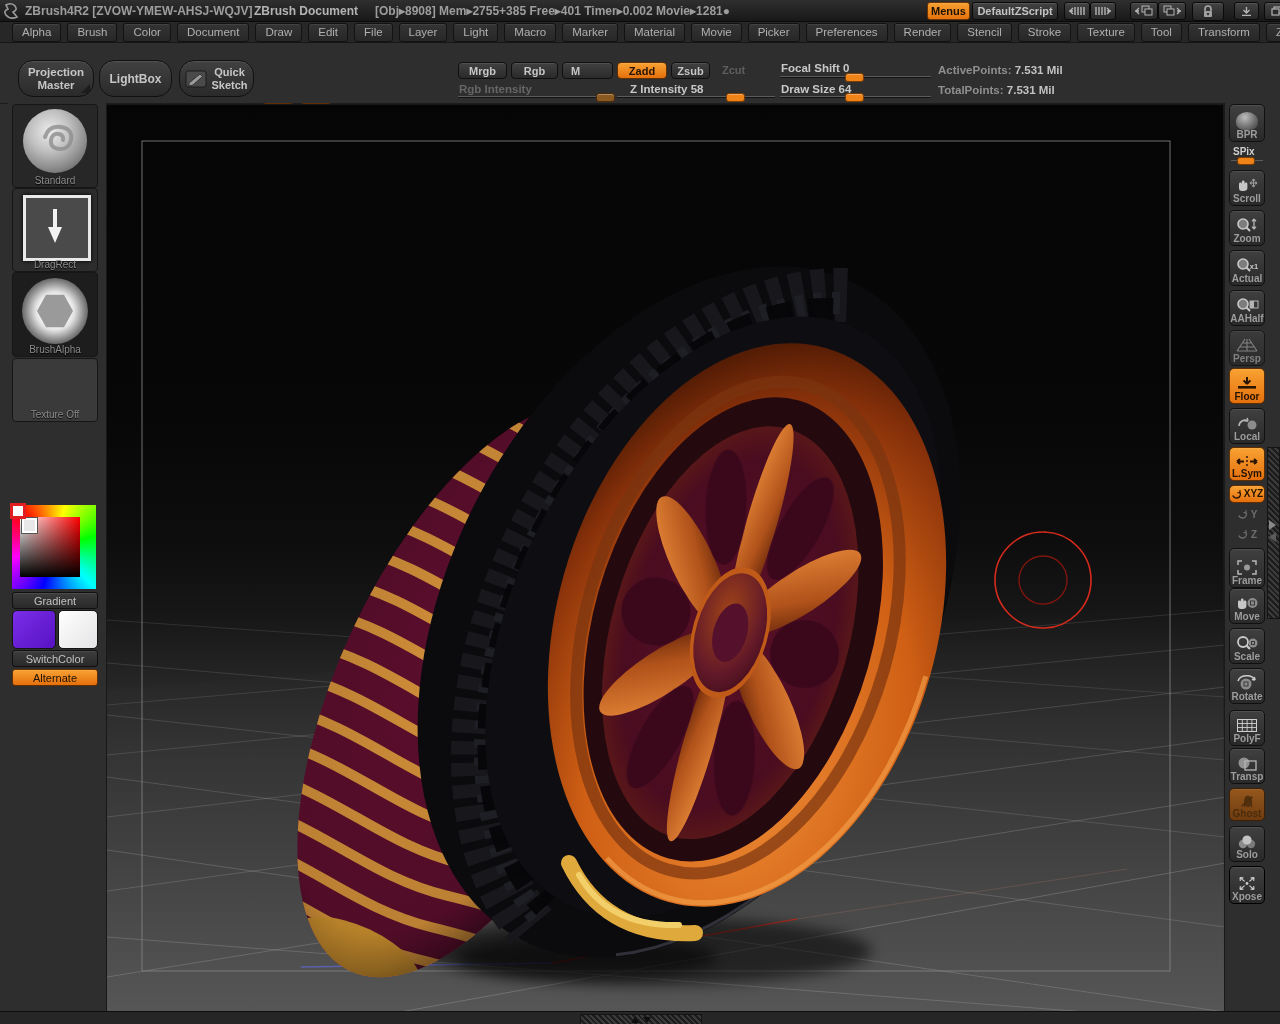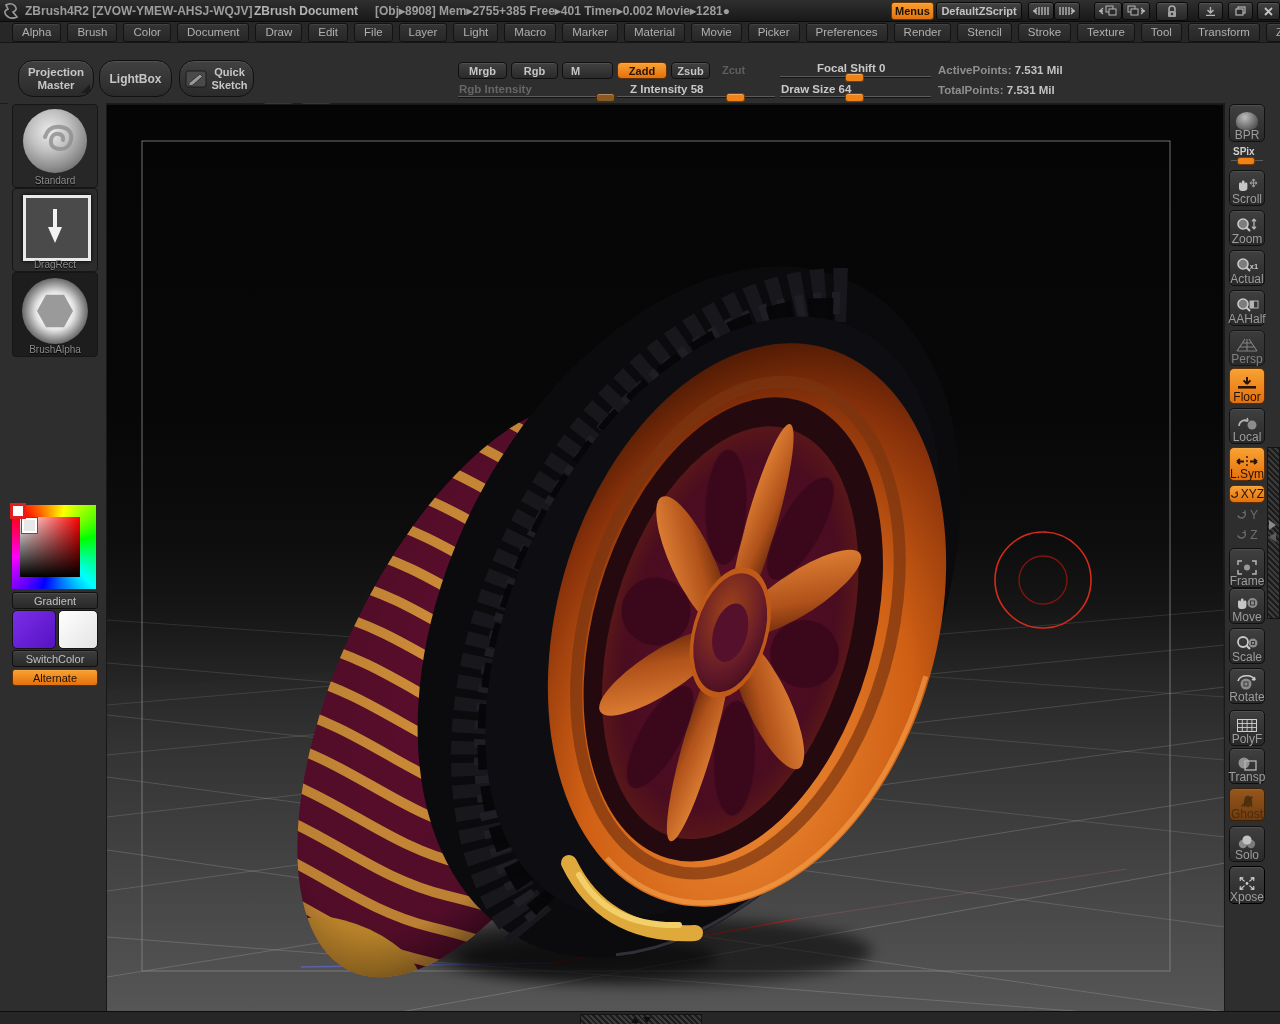--- a/index.html
+++ b/index.html
@@ -5,21 +5,21 @@
   html,body{margin:0;padding:0;background:#101010;}
   #root{position:relative;width:1280px;height:1024px;background:#2e2e2e;overflow:hidden;
         font-family:"Liberation Sans",sans-serif;font-size:11px;color:#b4b4b4;-webkit-font-smoothing:antialiased;}
   .abs{position:absolute;}
   
   #titlebar{left:0;top:0;width:1280px;height:21px;background:linear-gradient(#2f2f2f,#181818);
             border-bottom:1px solid #0a0a0a;display:flex;align-items:center;}
   #titlebar .t{font-weight:bold;font-size:12px;color:#9d9d9d;white-space:nowrap;}
   .tb-btn{position:absolute;top:2px;height:16px;border-radius:3px;border:1px solid #090909;
           background:linear-gradient(#434343,#262626);display:flex;align-items:center;justify-content:center;
-          color:#c2c2c2;font-weight:bold;font-size:11px;box-shadow:inset 0 1px 0 rgba(255,255,255,.1);}
+          color:#c2c2c2;font-weight:bold;font-size:11px;box-shadow:inset 0 1px 0 rgba(255,255,255,.1);margin-left:36px;}
   .tb-btn.orange{background:linear-gradient(#f6a031,#e5720e);color:#1d1103;border-color:#6e3503;}
   
   #menubar{left:0;top:22px;width:1280px;height:21px;background:#272727;border-bottom:1px solid #161616;
            display:flex;align-items:center;padding-left:12px;gap:6px;box-sizing:border-box;}
   .menu-item{padding:2px 9px 3px;border-radius:3px;border:1px solid #121212;color:#b0b0b0;
              background:linear-gradient(#343434,#272727);font-size:11.5px;white-space:nowrap;
              box-shadow:inset 0 1px 0 rgba(255,255,255,.07);}
   
   #toolbar{left:0;top:43px;width:1280px;height:60px;background:#2e2e2e;border-bottom:1px solid #1c1c1c;}
   .btn{background:linear-gradient(#414141,#2a2a2a);border:1px solid #101010;border-radius:15px;
@@ -46,21 +46,21 @@
                 text-shadow:0 1px 1px #000;white-space:nowrap;}
   .tray-btn{position:absolute;left:4px;width:84px;height:15px;border-radius:3px;border:1px solid #101010;
             background:linear-gradient(#3d3d3d,#292929);color:#c0c0c0;font-weight:normal;font-size:11px;
             display:flex;align-items:center;justify-content:center;box-shadow:inset 0 1px 0 rgba(255,255,255,.08);}
   .tray-btn.orange{background:linear-gradient(#f9a233,#e4700d);color:#1d1103;border-color:#5f2e02;}
   
   #right-shelf{left:1224px;top:103px;width:56px;height:909px;background:#2e2e2e;border-left:1px solid #1a1a1a;}
   .shelf-btn{position:absolute;left:4px;width:36px;border-radius:5px;border:1px solid #101010;
              background:linear-gradient(#404040,#292929);display:flex;flex-direction:column;align-items:center;
              justify-content:flex-end;box-sizing:border-box;box-shadow:inset 0 1px 0 rgba(255,255,255,.08);}
-  .shelf-btn .slabel{font-size:12px;color:#9d9d9d;line-height:10px;padding-bottom:1px;font-weight:normal;}
+  .shelf-btn .slabel{font-size:10px;color:#9d9d9d;line-height:10px;padding-bottom:1px;font-weight:bold;}
   .shelf-btn.orange{background:linear-gradient(#f9a233,#e4700d);border-color:#5f2e02;}
   .shelf-btn.orange .slabel{color:#241303;}
   .shelf-btn.brown{background:linear-gradient(#96571d,#6e3c10);border-color:#3c2006;}
   .shelf-btn.brown .slabel{color:#4a2c0c;}
   .shelf-btn.ghosted{background:none;border:none;box-shadow:none;}
   .shelf-btn.ghosted .slabel{color:#6e6e6e;}
   .shelf-icon{display:block;margin:0 auto;}
   
   .hatch{background:repeating-linear-gradient(45deg,#3a3a3a 0 2px,#1c1c1c 2px 4px);border:1px solid #141414;}
   
@@ -235,21 +235,21 @@
     <div class="abs" style="left:722px;top:21px;position:absolute;color:#5e5e5e;font-weight:bold">Zcut</div>
 
     <span class="slider-label dim" style="left:459px;top:40px">Rgb  Intensity</span>
     <div class="slider-track" style="left:458px;top:53px;width:156px"></div>
     <div class="slider-handle dim" style="left:596px;top:50px"></div>
 
     <span class="slider-label" style="left:630px;top:40px"><span>Z  Intensity</span> <span>58</span></span>
     <div class="slider-track" style="left:617px;top:53px;width:158px"></div>
     <div class="slider-handle" style="left:726px;top:50px"></div>
 
-    <span class="slider-label" style="left:817px;top:19px"><span>Focal  Shift</span> <span>0</span></span>
+    <span class="slider-label" style="left:781px;top:19px"><span>Focal  Shift</span> <span>0</span></span>
     <div class="slider-track" style="left:780px;top:33px;width:151px"></div>
     <div class="slider-handle" style="left:845px;top:30px"></div>
 
     <span class="slider-label" style="left:781px;top:40px"><span>Draw  Size</span> <span>64</span></span>
     <div class="slider-track" style="left:780px;top:53px;width:151px"></div>
     <div class="slider-handle" style="left:845px;top:50px"></div>
 
     <span class="slider-label" style="left:938px;top:21px;color:#8f8f8f"><span>ActivePoints:</span> <span style="color:#c2c2c2">7.531  Mil</span></span>
     <span class="slider-label" style="left:938px;top:41px;color:#8f8f8f"><span>TotalPoints:</span> <span style="color:#c2c2c2">7.531  Mil</span></span>
   </div>
@@ -269,20 +269,23 @@
         <path d="M8 0 h4 v18 h5 L10 34 L3 18 h5 z" fill="#f2f2f2"></path>
       </svg>
       <div class="tlabel">DragRect</div>
     </div>
     <div class="tile" style="top:169px;height:83px;background:#1d1d1d">
       <div class="abs" style="left:9px;top:5px;width:66px;height:66px;border-radius:50%;position:absolute;
            background:radial-gradient(circle, #ffffff 28%, #e0e0e0 42%, #8a8a8a 62%, #3a3a3a 82%, #1d1d1d 100%)"></div>
       <div class="abs" style="left:24px;top:20px;width:36px;height:36px;position:absolute;background:#9a9a9a;
            clip-path:polygon(25% 5%,75% 5%,100% 50%,75% 95%,25% 95%,0% 50%)"></div>
       <div class="tlabel">BrushAlpha</div>
+    </div>
+    <div class="tile" style="top:255px;height:62px;background:#3a3a3a">
+      <div class="tlabel">Texture  Off</div>
     </div>
     <div class="abs" style="left:0;top:402px;width:92px;height:86px;position:absolute">
       <div id="picker-hue"></div>
       <div id="picker-sv"></div>
       <div class="abs" style="left:14px;top:13px;width:11px;height:11px;position:absolute;background:#e8e8e8;border:2px solid #fff;box-shadow:0 0 0 1px #555"></div>
       <div class="abs" style="left:2px;top:-2px;width:10px;height:10px;position:absolute;background:#fff;border:3px solid #e02020"></div>
     </div>
     <div class="tray-btn" style="top:489px">Gradient</div>
     <div class="swatch" style="left:4px;top:507px;width:42px;height:37px;background:linear-gradient(135deg,#7a2ee8,#5712c2)"></div>
     <div class="swatch" style="left:50px;top:507px;width:38px;height:37px;background:linear-gradient(135deg,#ffffff,#e4e4e6)"></div>

